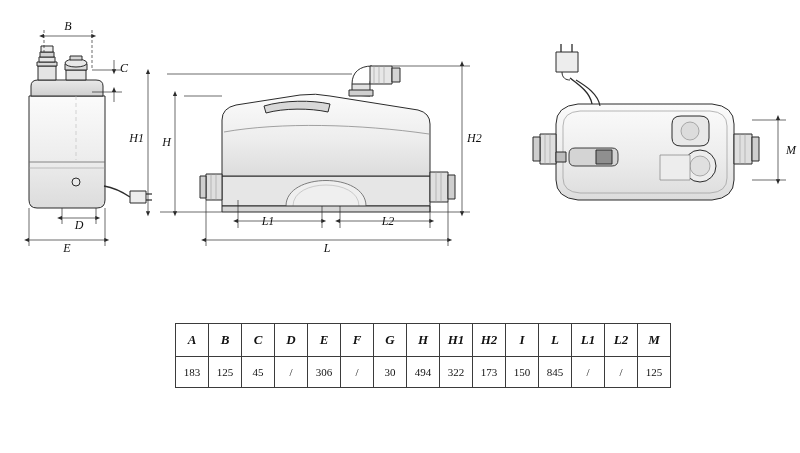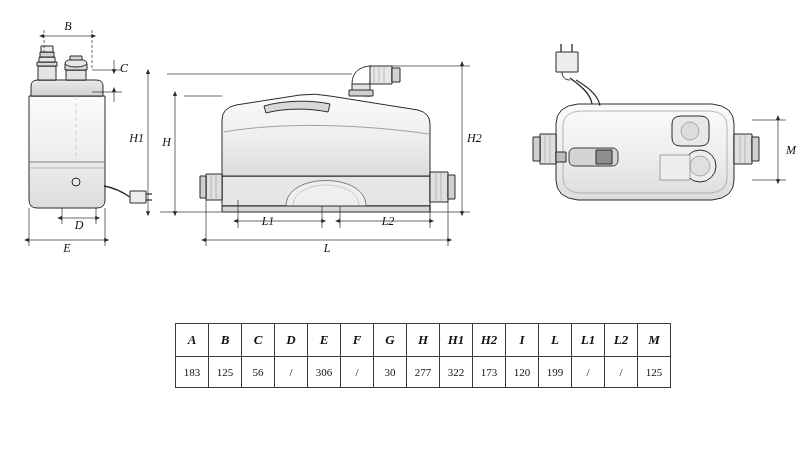--- a/index.html
+++ b/index.html
@@ -268,30 +268,30 @@
         <th>L</th>
         <th>L1</th>
         <th>L2</th>
         <th>M</th>
       </tr>
     </thead>
     <tbody>
       <tr>
         <td>183</td>
         <td>125</td>
-        <td>56</td>
+        <td>45</td>
         <td>/</td>
         <td>306</td>
         <td>/</td>
         <td>30</td>
-        <td>277</td>
+        <td>494</td>
         <td>322</td>
         <td>173</td>
-        <td>120</td>
-        <td>199</td>
+        <td>150</td>
+        <td>845</td>
         <td>/</td>
         <td>/</td>
         <td>125</td>
       </tr>
     </tbody>
   </table>
 
 </div>
 
 </body></html>

